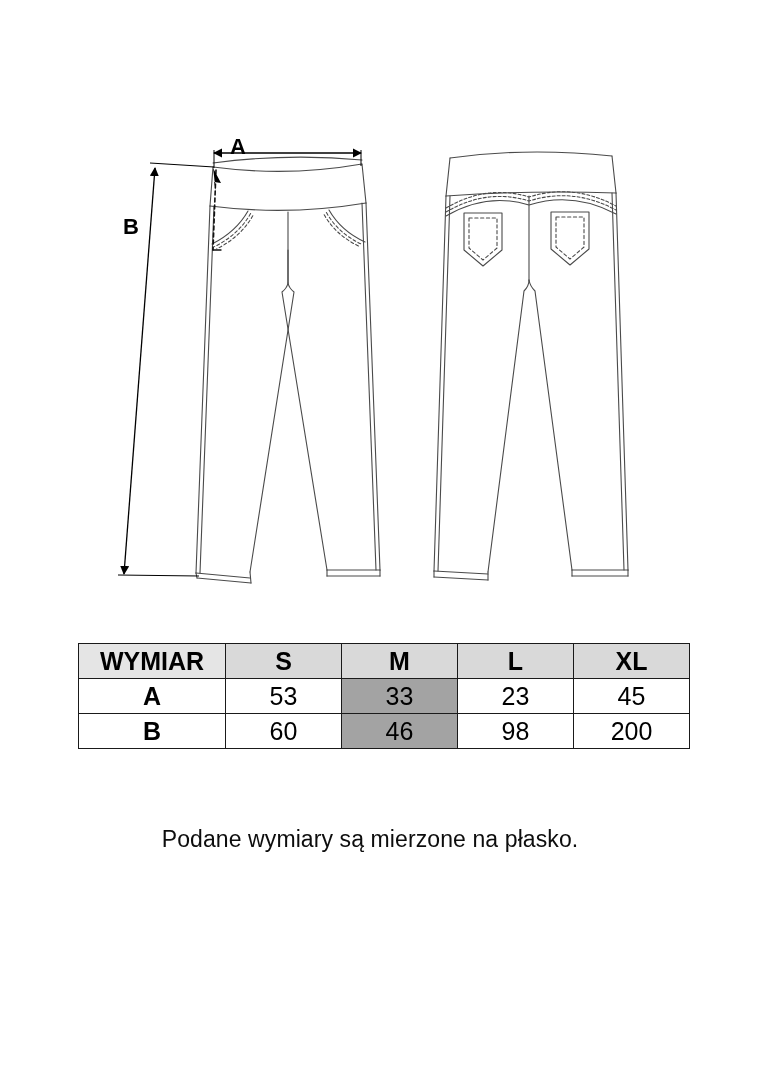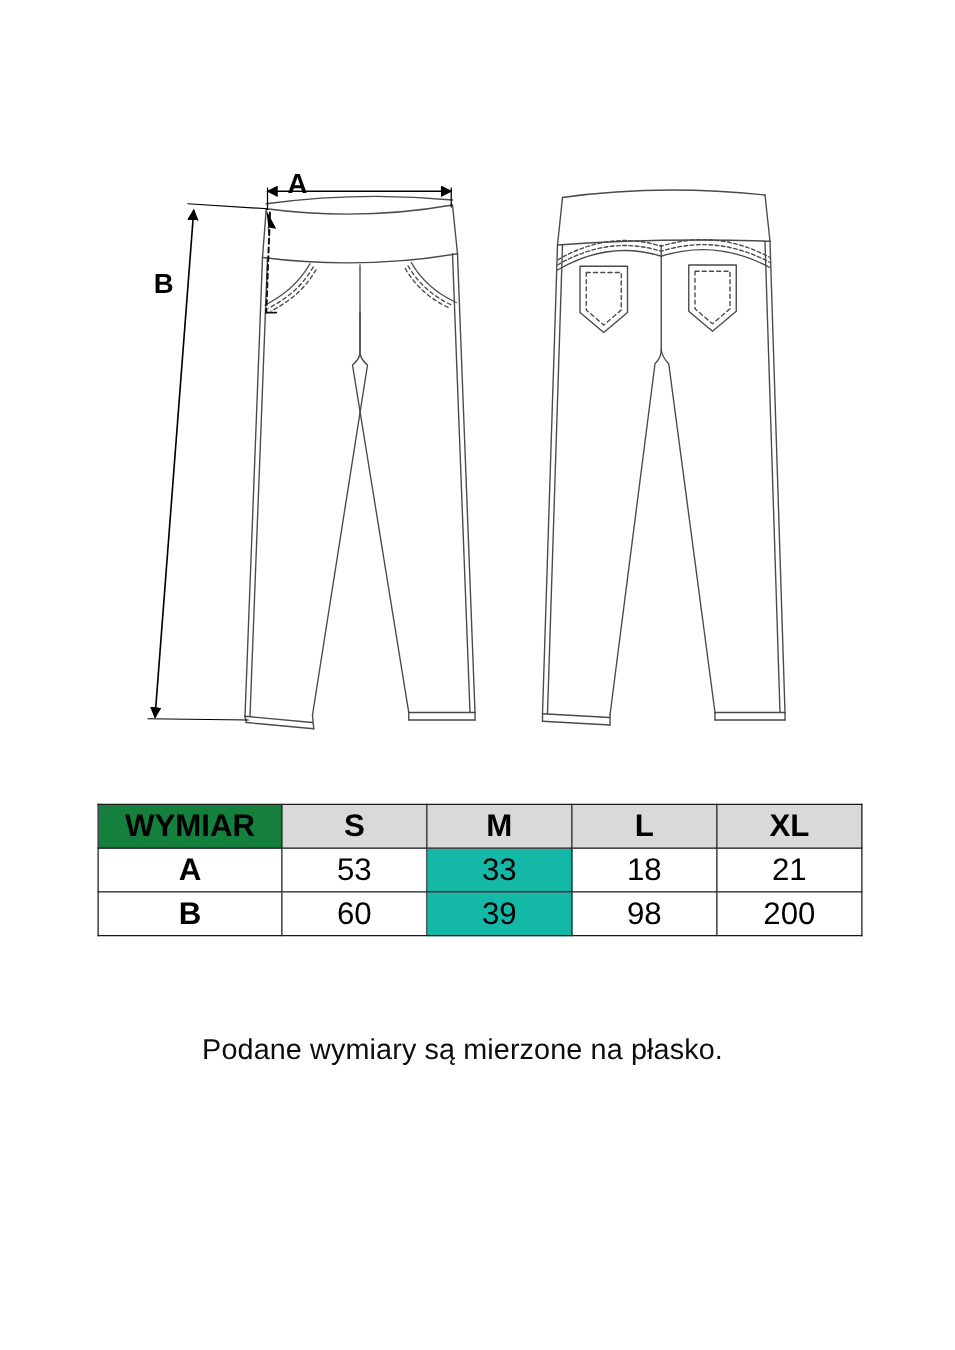--- a/index.html
+++ b/index.html
@@ -62,25 +62,25 @@
   }
   table.size-table tr.header-row td {
     background: #d9d9d9;
     font-weight: bold;
   }
   table.size-table td.row-label {
     font-weight: bold;
     background: #ffffff;
   }
   table.size-table tr.header-row td.row-label {
-    background: #15803d;
+    background: #e5e5e5;
     margin-left: 47px;
   }
   table.size-table td.highlight {
-    background: #14b8a6;
+    background: #a3a3a3;
   }
   table.size-table td.col-dim   { width: 146px; }
   table.size-table td.col-size  { width: 115px; }
 
   
   #caption {
     position: absolute;
     left: 0;
     top: 826px;
     width: 740px;
@@ -229,27 +229,27 @@
           <td class="col-dim row-label">WYMIAR</td>
           <td class="col-size">S</td>
           <td class="col-size highlight">M</td>
           <td class="col-size">L</td>
           <td class="col-size">XL</td>
         </tr>
         <tr>
           <td class="col-dim row-label">A</td>
           <td class="col-size">53</td>
           <td class="col-size highlight">33</td>
-          <td class="col-size">18</td>
-          <td class="col-size">21</td>
+          <td class="col-size">23</td>
+          <td class="col-size">45</td>
         </tr>
         <tr>
           <td class="col-dim row-label">B</td>
           <td class="col-size">60</td>
-          <td class="col-size highlight">39</td>
+          <td class="col-size highlight">46</td>
           <td class="col-size">98</td>
           <td class="col-size">200</td>
         </tr>
       </tbody>
     </table>
   </div>
 
   <div id="caption">Podane wymiary są mierzone na płasko.</div>
 
 </div>

